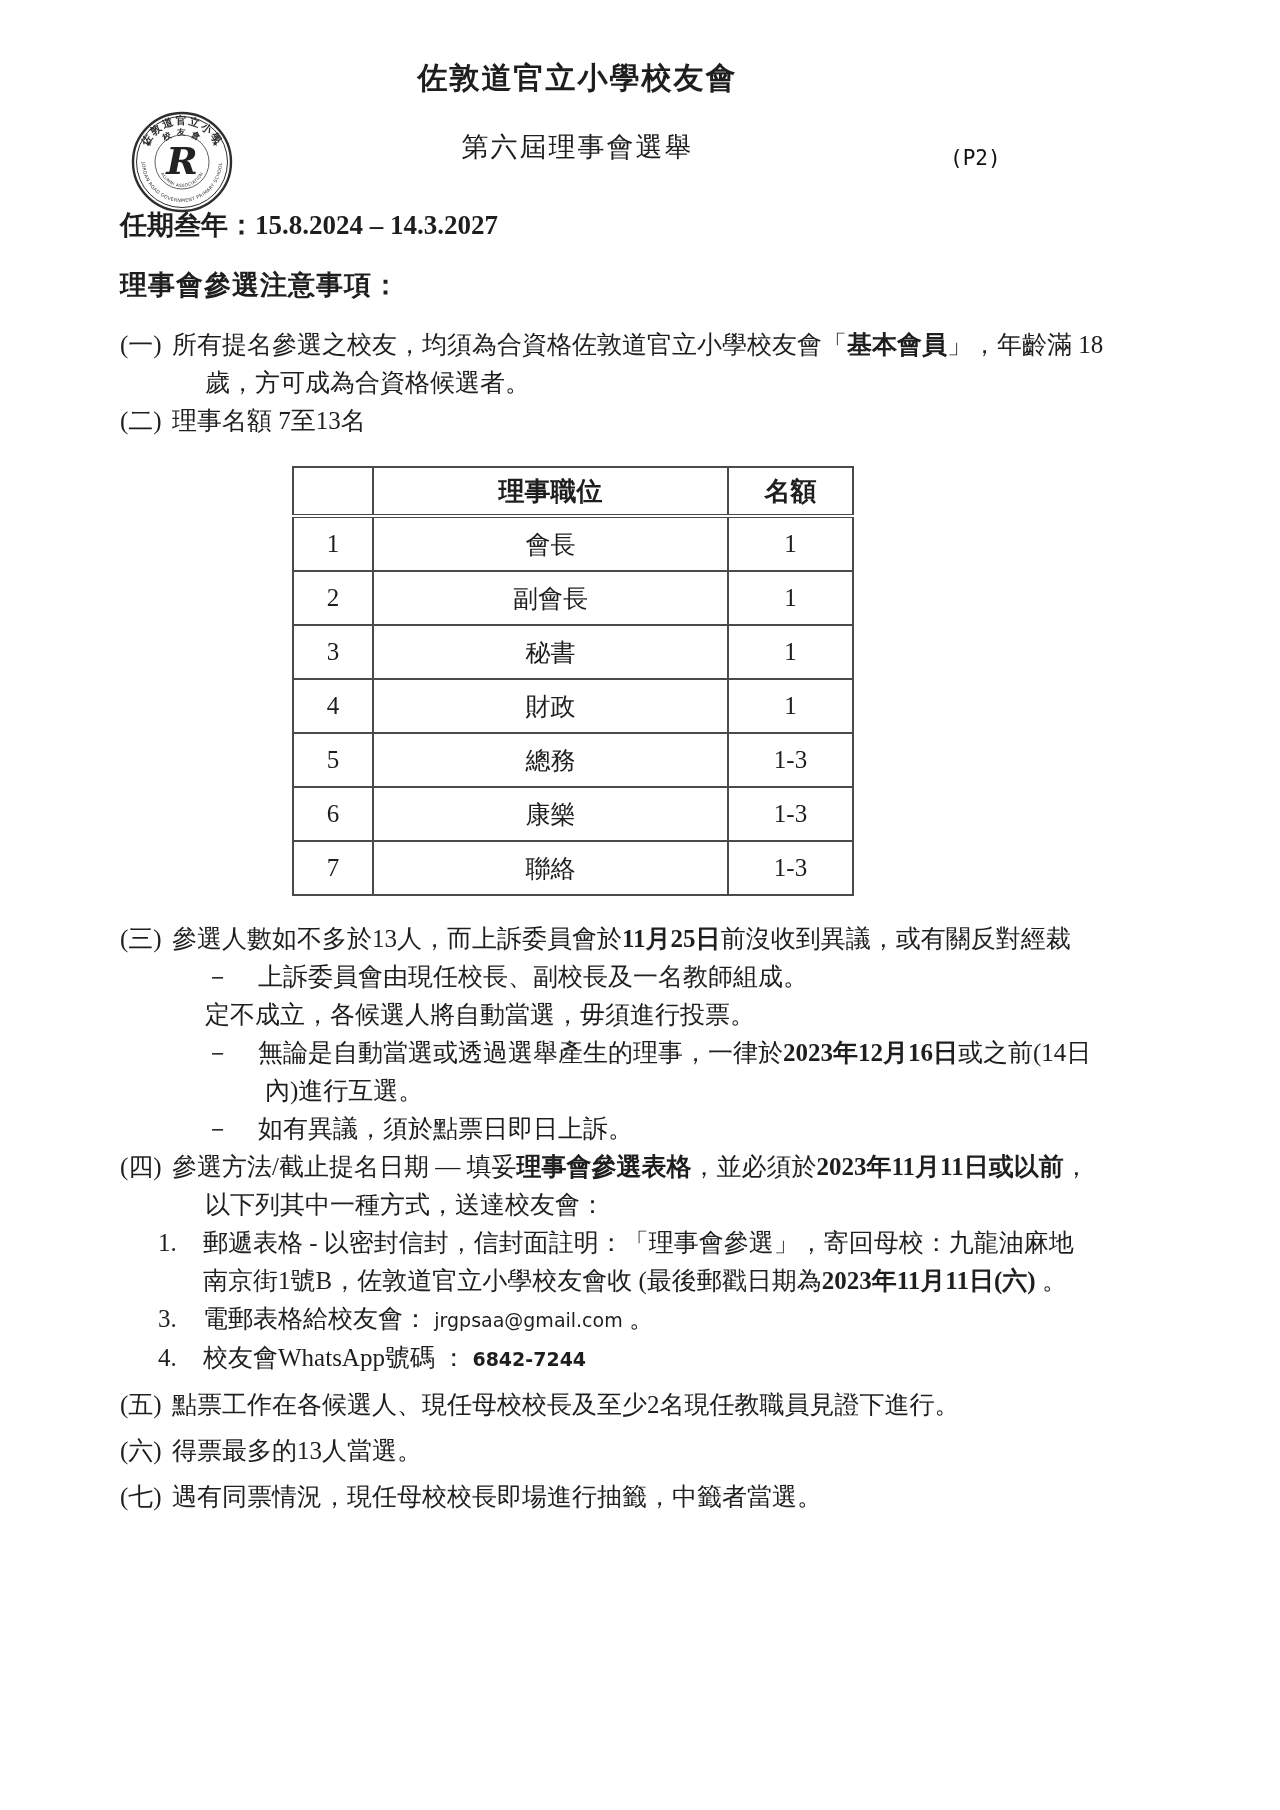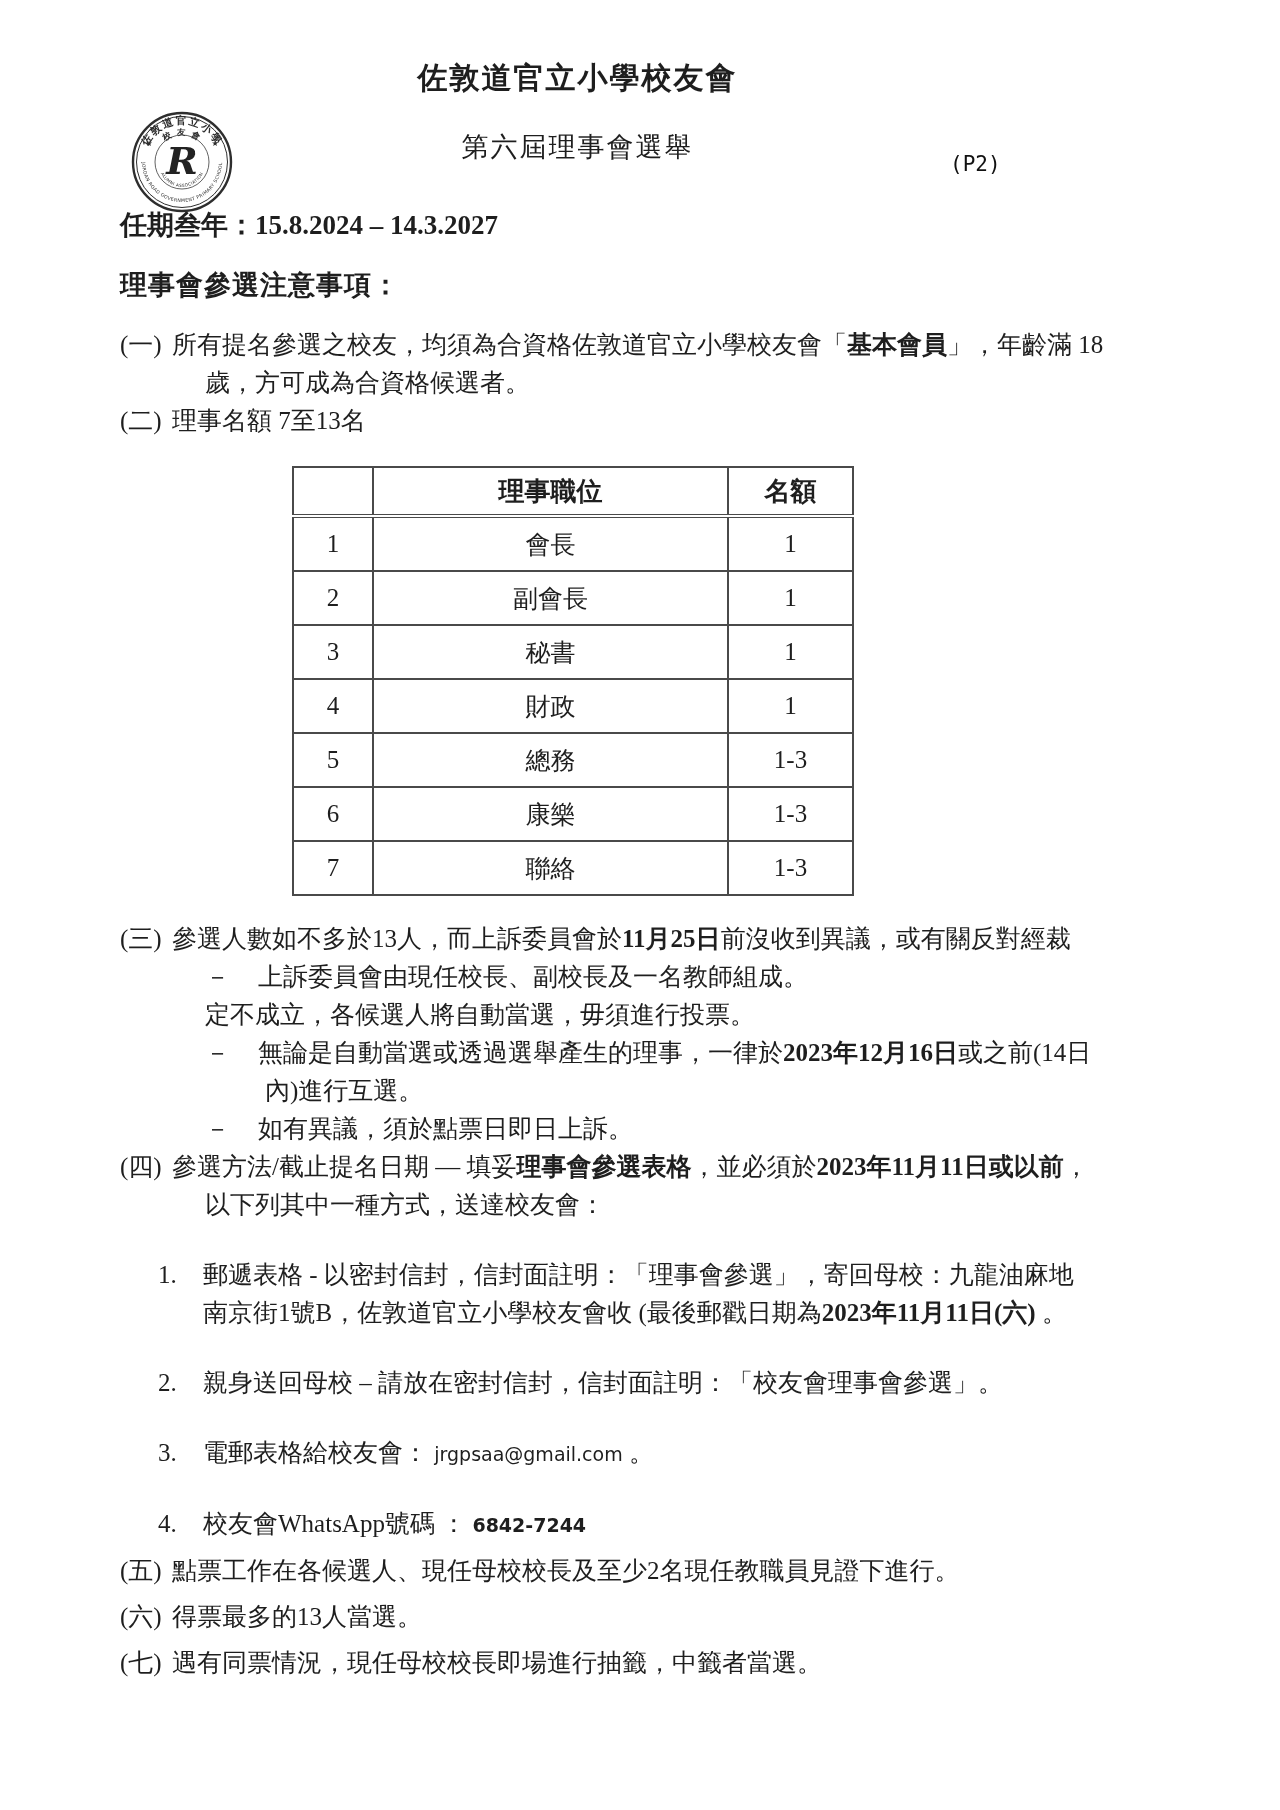--- a/index.html
+++ b/index.html
@@ -7,38 +7,38 @@
     width:1280px;height:1810px;
     background:#ffffff;
     font-family:"Liberation Serif","DejaVu Serif",serif;
     color:#1e1e1e;
     position:relative;
     overflow:hidden;
   }
   .page{position:relative;width:1280px;height:1810px;}
   .seal{position:absolute;top:50px;left:130px;width:104px;height:104px;}
   .pagenum{
-    position:absolute;top:92px;left:950px;
+    position:absolute;top:86px;left:950px;
     font-family:"DejaVu Sans Mono","Liberation Mono",monospace;
     font-size:21px;color:#111;
   }
   .content{padding:0 150px 0 120px;}
   .head-center{width:915px;text-align:center;}
   .doc-title{margin:60px 0 0 0;font-size:30px;line-height:36px;font-weight:700;letter-spacing:2px;}
   .doc-subtitle{margin:34px 0 0 0;font-size:27px;line-height:34px;font-weight:400;letter-spacing:2px;}
   .term{margin-top:44px;font-size:27px;line-height:34px;font-weight:700;}
   .notes-heading{margin-top:26px;font-size:27px;line-height:34px;font-weight:700;letter-spacing:1px;}
   .lines{margin-top:24px;}
   .line{font-size:25px;line-height:38px;white-space:nowrap;}
   .line .lbl{display:inline-block;}
   .item  .lbl{width:52px;}
   .cont{padding-left:85px;}
   .dash{padding-left:85px;} .dash .lbl{width:53px;}
   .dashcont{padding-left:145px;}
-  .num{padding-left:38px;margin-top:32px;} .num .lbl{width:45px;}
+  .num{padding-left:38px;} .num .lbl{width:45px;}
   .numcont{padding-left:83px;}
   .b{font-weight:700;}
   .latin{font-family:"DejaVu Sans","Liberation Sans",sans-serif;font-size:19px;}
   table.positions{
     border-collapse:collapse;
     margin:26px 0 20px 172px;
     table-layout:fixed;
     border-radius:27px;
   }
   table.positions, table.positions th, table.positions td{border:2px solid #4a4a4a;}
@@ -160,21 +160,20 @@
         <div class="line item"><span class="lbl">(三)</span><span class="run">參選人數如不多於13人，而上訴委員會於</span><span class="run b">11月25日</span><span class="run">前沒收到異議，或有關反對經裁</span></div>
         <div class="line dash"><span class="lbl">－</span><span class="run">上訴委員會由現任校長、副校長及一名教師組成。</span></div>
         <div class="line cont"><span class="run">定不成立，各候選人將自動當選，毋須進行投票。</span></div>
         <div class="line dash"><span class="lbl">－</span><span class="run">無論是自動當選或透過選舉產生的理事，一律於</span><span class="run b">2023年12月16日</span><span class="run">或之前(14日</span></div>
         <div class="line dashcont"><span class="run">內)進行互選。</span></div>
         <div class="line dash"><span class="lbl">－</span><span class="run">如有異議，須於點票日即日上訴。</span></div>
         <div class="line item" style=""><span class="lbl">(四)</span><span class="run">參選方法/截止提名日期 — 填妥</span><span class="run b">理事會參選表格</span><span class="run">，並必須於</span><span class="run b">2023年11月11日或以前</span><span class="run">，</span></div>
         <div class="line cont"><span class="run">以下列其中一種方式，送達校友會：</span></div>
         <div class="line num"><span class="lbl">1.</span><span class="run">郵遞表格 - 以密封信封，信封面註明：「理事會參選」，寄回母校：九龍油麻地</span></div>
         <div class="line numcont"><span class="run">南京街1號B，佐敦道官立小學校友會收 (最後郵戳日期為</span><span class="run b">2023年11月11日(六)</span><span class="run"> 。</span></div>
-        <div class="line num"><span class="lbl">2.</span><span class="run">親身送回母校 – 請放在密封信封，信封面註明：「校友會理事會參選」。</span></div>
         <div class="line num"><span class="lbl">3.</span><span class="run">電郵表格給校友會： </span><span class="run latin">jrgpsaa@gmail.com</span><span class="run"> 。</span></div>
         <div class="line num"><span class="lbl">4.</span><span class="run">校友會WhatsApp號碼 ： </span><span class="run b latin">6842-7244</span></div>
         <div class="line item" style="margin-top: 8px;"><span class="lbl">(五)</span><span class="run">點票工作在各候選人、現任母校校長及至少2名現任教職員見證下進行。</span></div>
         <div class="line item" style="margin-top: 8px;"><span class="lbl">(六)</span><span class="run">得票最多的13人當選。</span></div>
         <div class="line item" style="margin-top: 8px;"><span class="lbl">(七)</span><span class="run">遇有同票情況，現任母校校長即場進行抽籤，中籤者當選。</span></div>
       </div>
   </div>
 
 </div>
 

